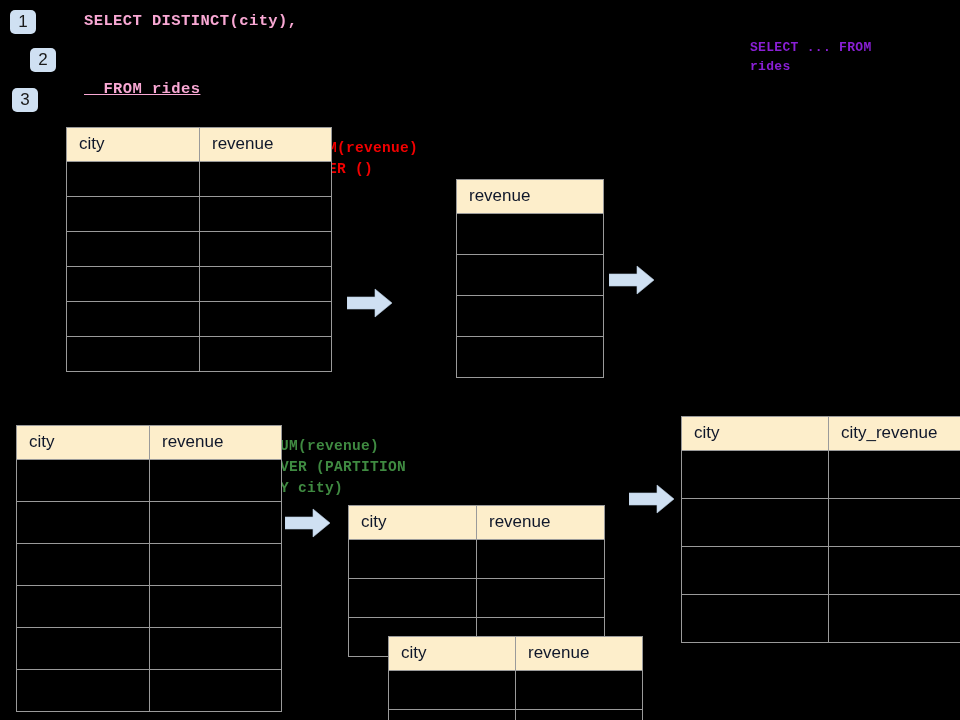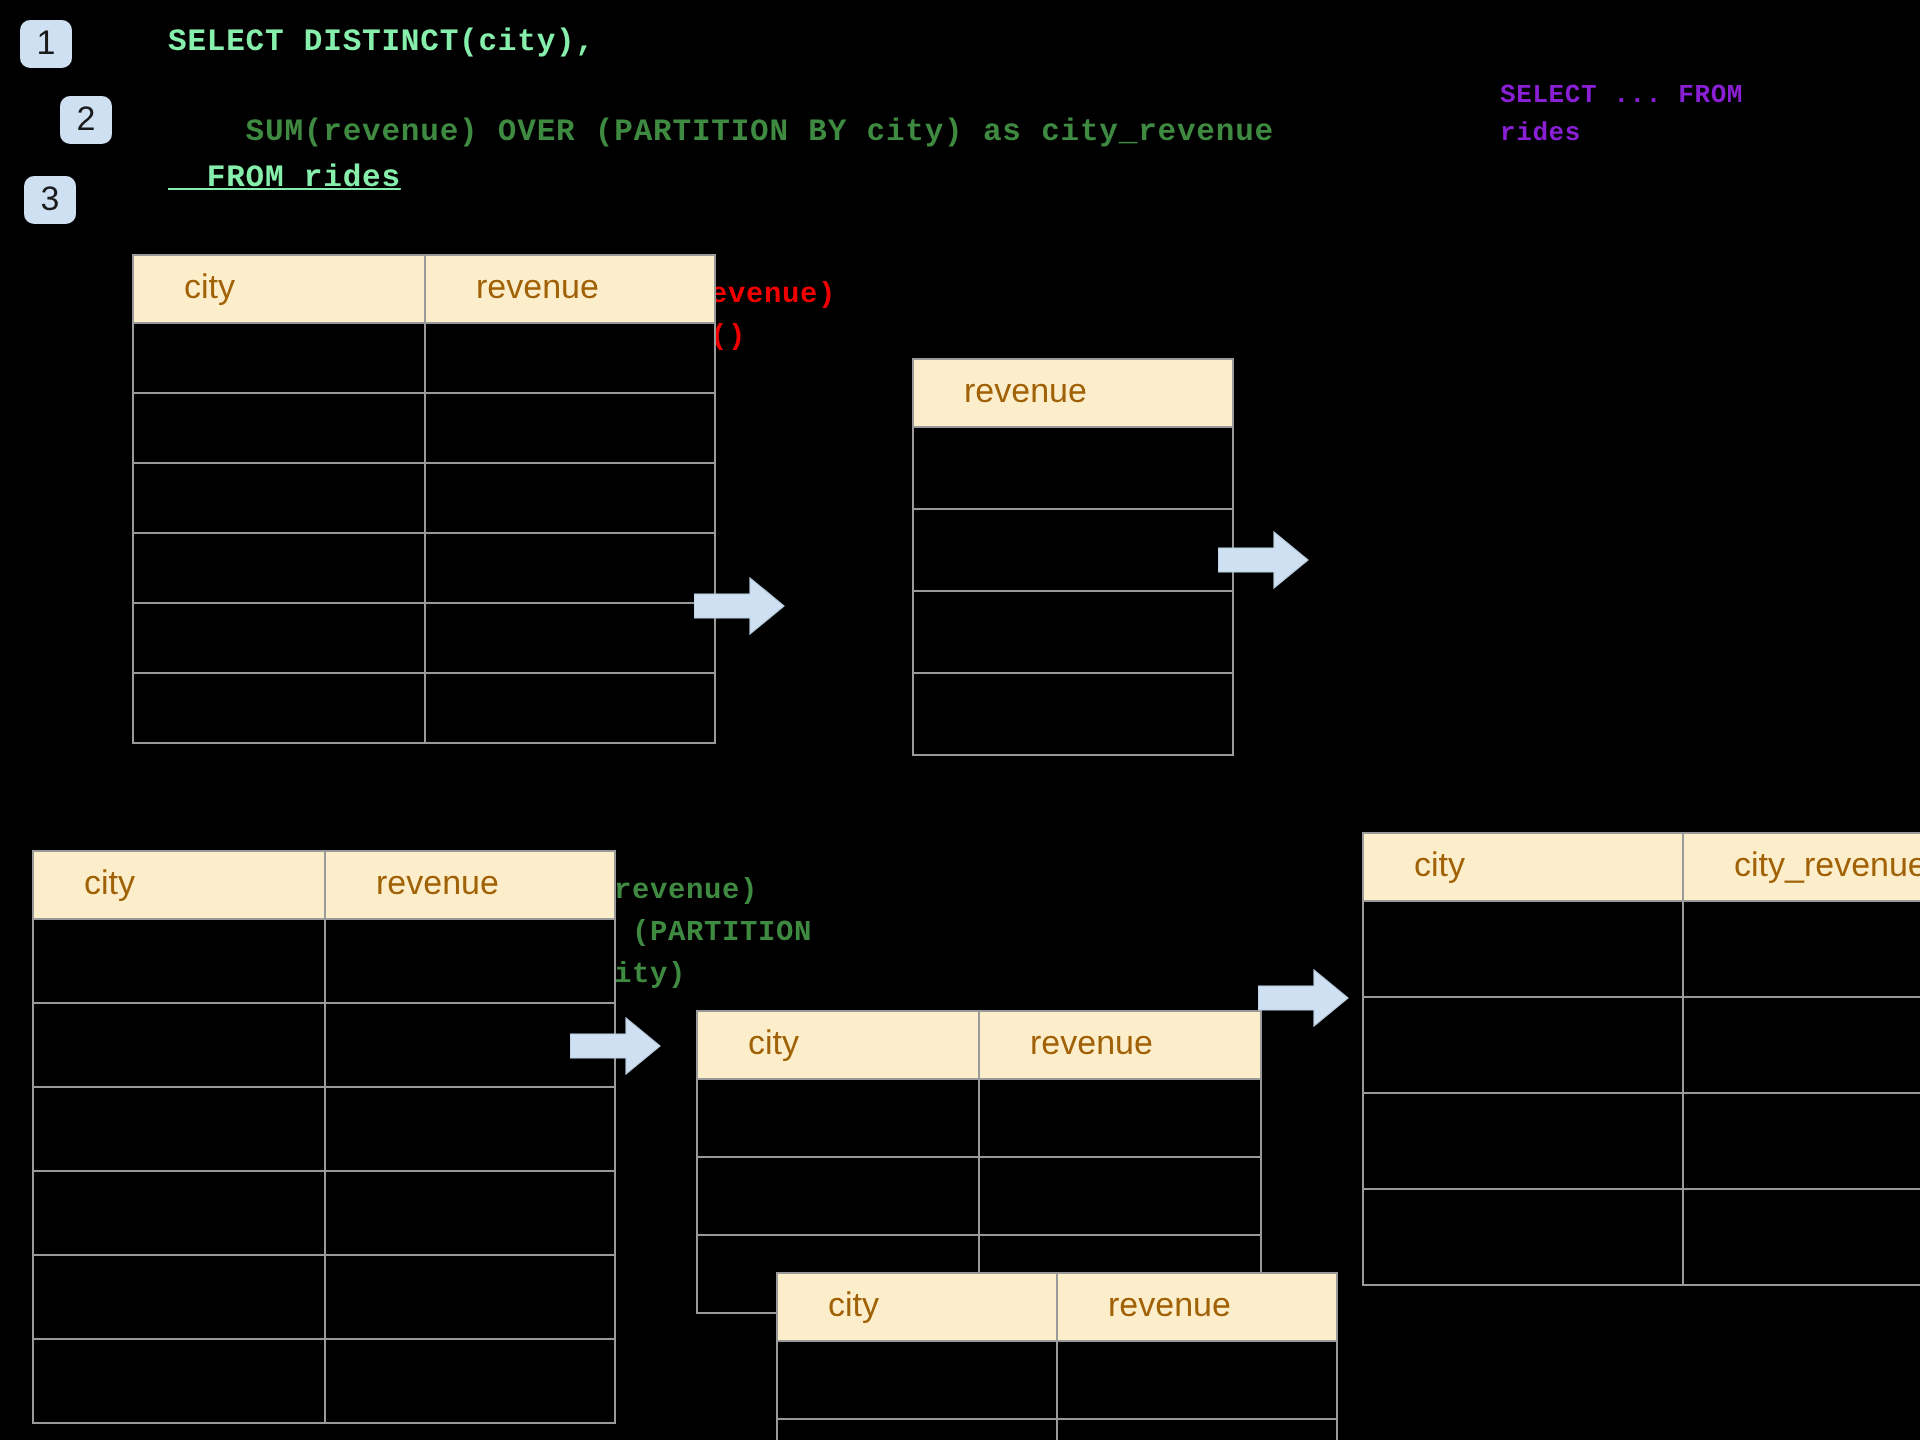--- a/index.html
+++ b/index.html
@@ -34,21 +34,21 @@
   
   .code {
     position: absolute;
     font-family: "Liberation Mono", "DejaVu Sans Mono", monospace;
     font-size: 15.5px;
     line-height: 21.5px;
     white-space: pre;
     letter-spacing: 0.4px;
     font-weight: bold;
   }
-  .code-purple { color: #86efac; }
+  .code-purple { color: #f9a8d4; }
   .code-red    { color: #f20000; }
   .code-green  { color: #3f8a41; }
 
   .note {
     position: absolute;
     font-family: "Liberation Mono", "DejaVu Sans Mono", monospace;
     font-size: 14.5px;
     line-height: 21px;
     white-space: pre;
     font-weight: bold;
@@ -65,26 +65,26 @@
     table-layout: fixed;
     background: #000000;
   }
   .tbl th, .tbl td {
     border: 1px solid #9a9a9a;
     padding: 0;
     margin: 0;
   }
   .tbl th {
     background: #fdeecb;
-    color: #a16207;
+    color: #0f172a;
     font-family: "Liberation Sans", sans-serif;
     font-size: 17px;
     font-weight: normal;
     text-align: left;
-    padding: 6px 0 7px 25px;
+    padding: 6px 0 7px 12px;
     white-space: nowrap;
   }
   .tbl td {
     background: #000000;
     height: 34px;
   }
 
   
   .arrow {
     position: absolute;
@@ -96,21 +96,20 @@
 </head>
 <body>
 
 <div id="canvas">
 
   <div class="badge" style="left:10px; top:10px;">1</div>
   <div class="badge" style="left:30px; top:48px;">2</div>
   <div class="badge" style="left:12px; top:88px;">3</div>
 
   <div class="code code-purple" style="left:84px; top:11px;">SELECT DISTINCT(city),</div>
-  <div class="code code-green" style="left:84px; top:56px;">    SUM(revenue) OVER (PARTITION BY city) as city_revenue</div>
   <div class="code code-purple" style="left:84px; top:79px;text-decoration:underline;">  FROM rides</div>
 
   <div class="note note-purple" style="left:750px; top:38px;">SELECT ... FROM
 rides</div>
 
   <div class="note note-red" style="left:310px; top:138px;">SUM(revenue)
 OVER ()</div>
 
   <div class="note note-green" style="left:271px; top:436px;">SUM(revenue)
 OVER (PARTITION

